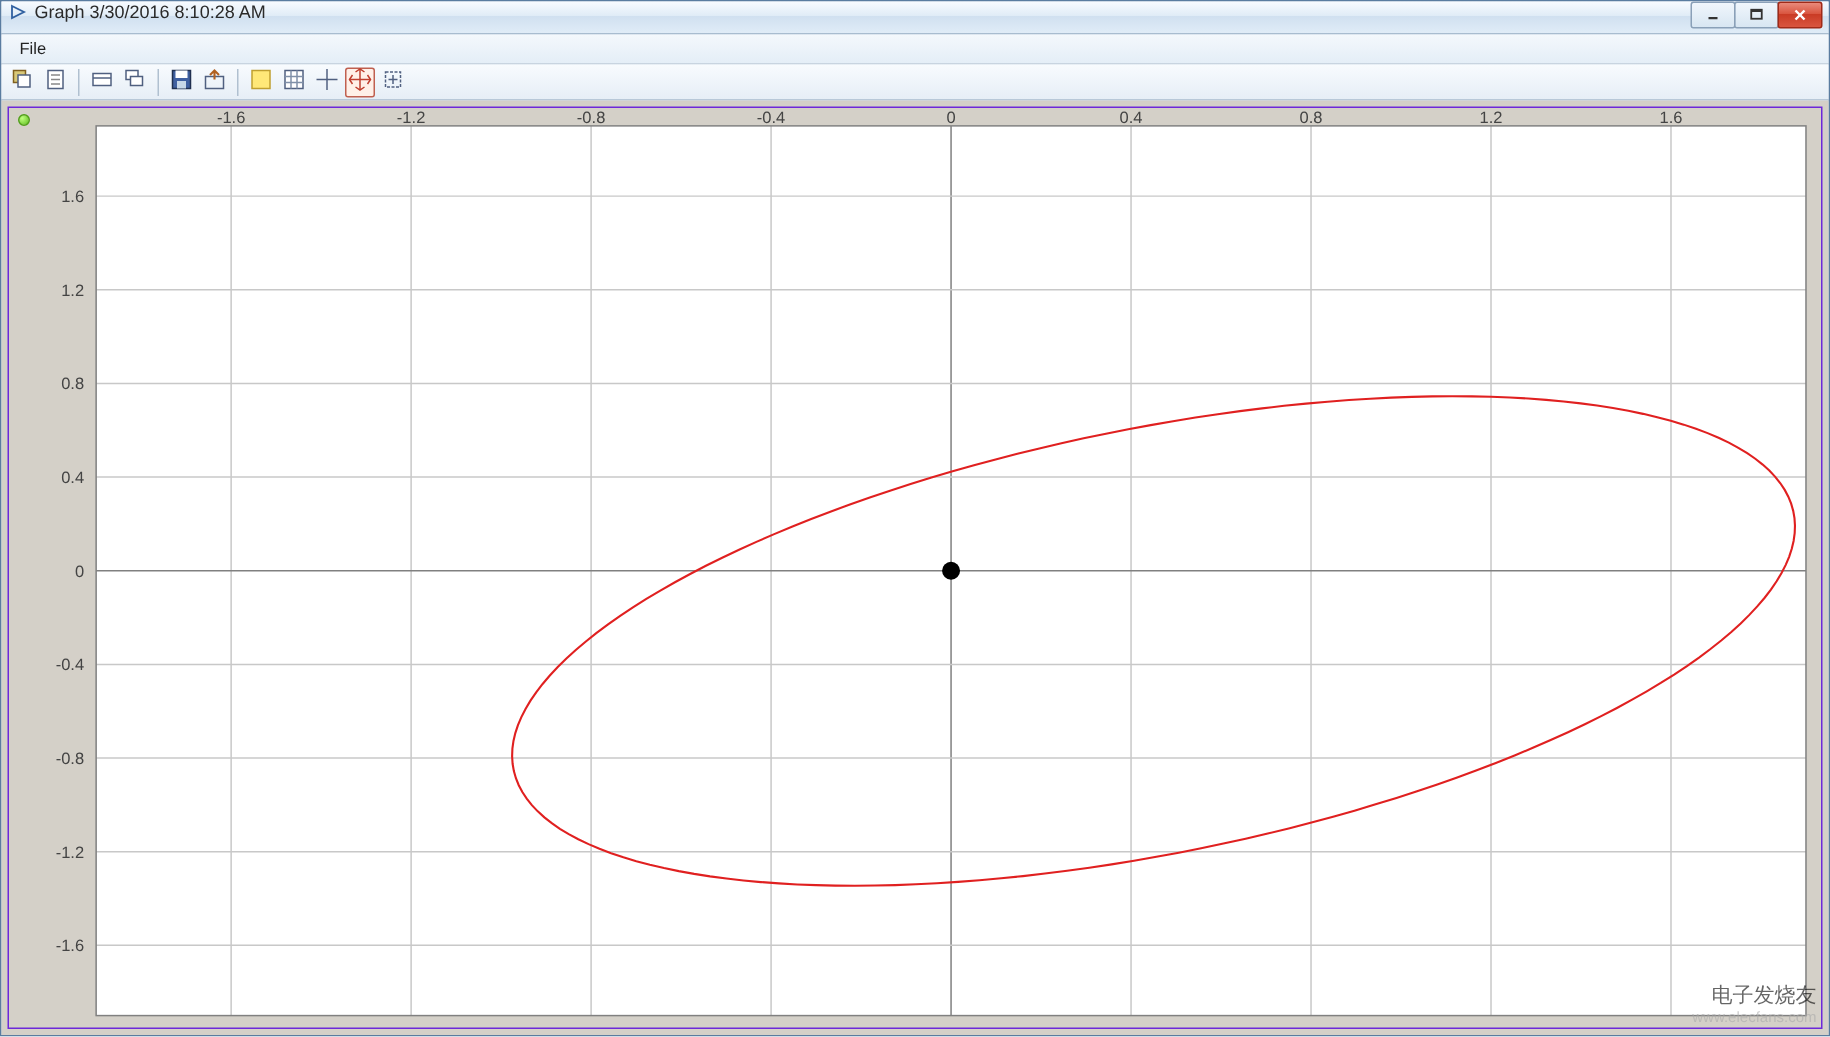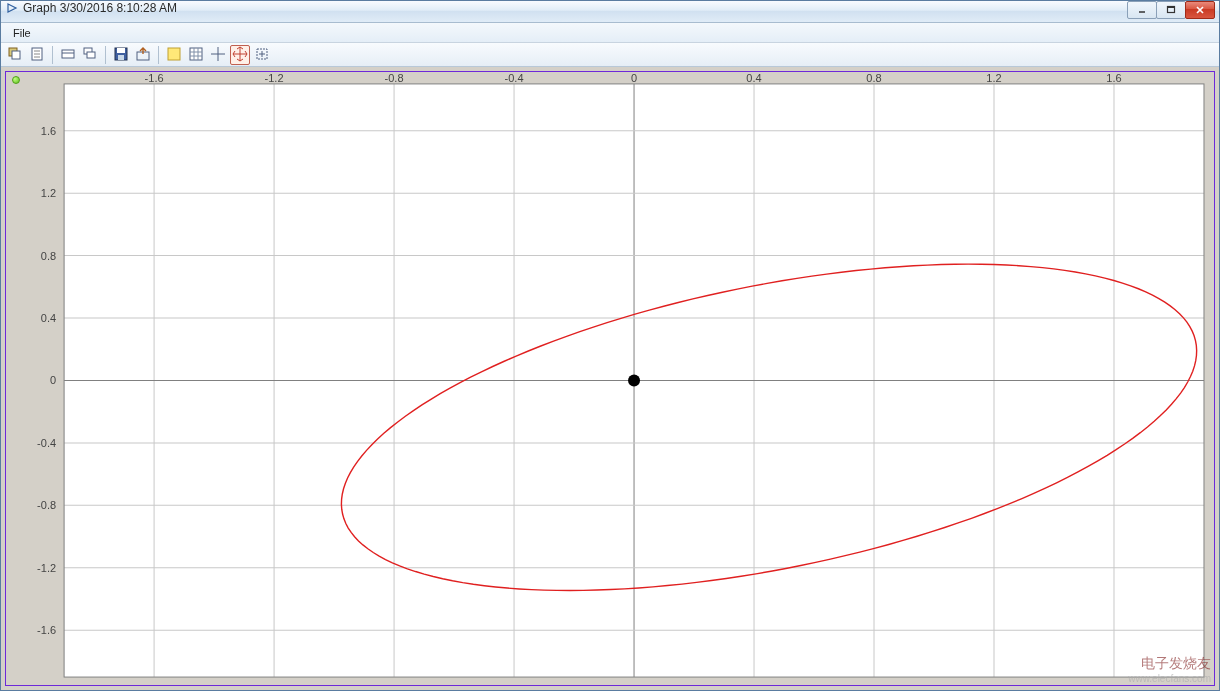--- a/index.html
+++ b/index.html
@@ -119,21 +119,21 @@
   .center-dot { fill: #000; }
   .watermark {
     position: absolute;
     right: 8px; bottom: 6px;
     font-size: 12px;
     color: #888;
     opacity: 0.6;
     display: flex; flex-direction: column; align-items: flex-end;
     pointer-events: none;
   }
-  .watermark .wm-logo { font-size: 14px; color: #7f1d1d; margin-top: 28px; }
+  .watermark .wm-logo { font-size: 14px; color: #000000; margin-top: 28px; }
   .watermark .wm-url { font-size: 10px; color: #aaa; }
 </style>
 </head>
 <body>
 
 <div class="window">
 
   <div class="titlebar">
     <span class="title-icon">
       <svg width="12" height="12" viewBox="0 0 12 12">

